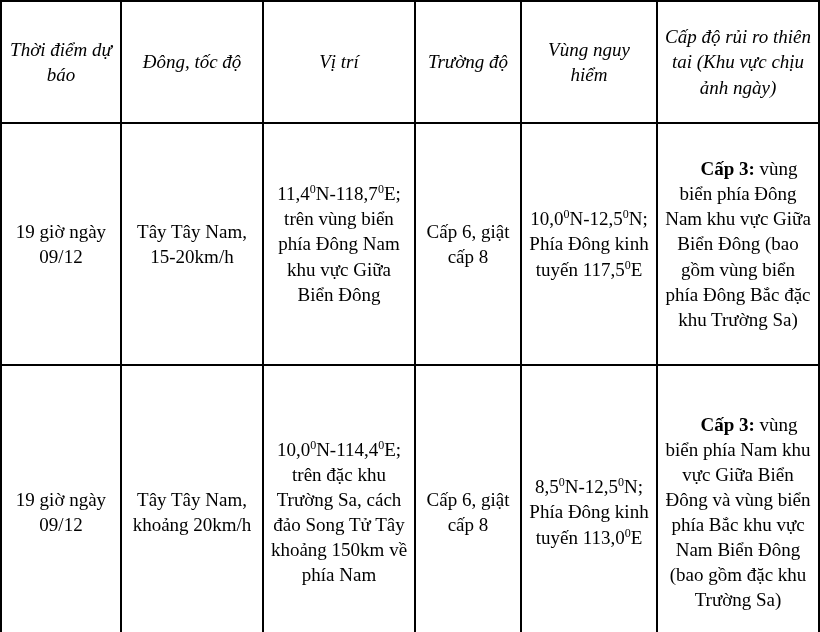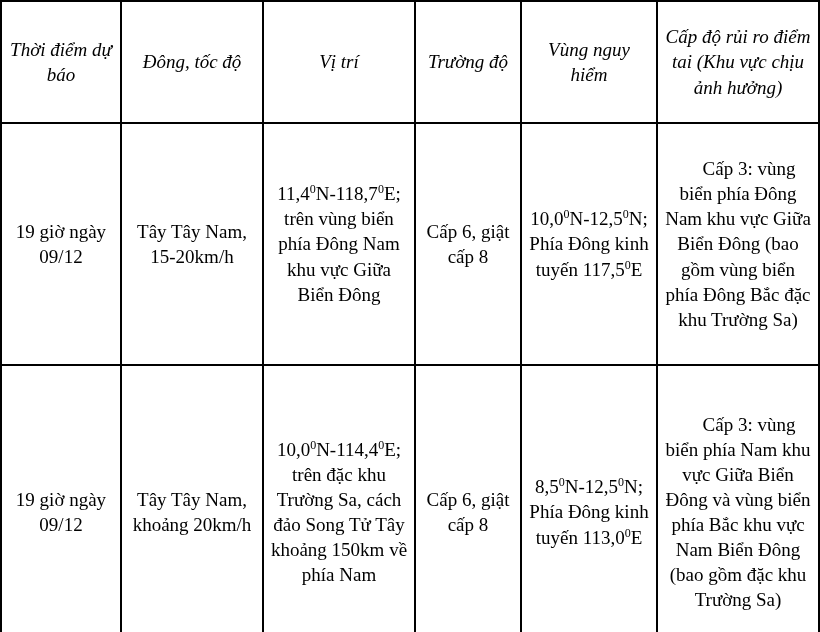--- a/index.html
+++ b/index.html
@@ -51,21 +51,21 @@
   tbody td {
     font-style: normal;
   }
   tr.row-1 td { height: 232px; }
   tr.row-2 td { height: 284px; }
 
   .risk-cell {
     text-align: center;
   }
   .risk-cell b {
-    font-weight: normal;
+    font-weight: bold;
     margin-left: 22px;
   }
   sup.deg {
     font-size: 12px;
     vertical-align: super;
     line-height: 0;
   }
 </style>
 </head>
 <body>
@@ -80,21 +80,21 @@
         <col class="c4">
         <col class="c5">
     </colgroup>
     <thead>
       <tr>
         <td>Thời điểm dự báo</td>
         <td>Đông, tốc độ</td>
         <td>Vị trí</td>
         <td>Trường độ</td>
         <td>Vùng nguy hiểm</td>
-        <td>Cấp độ rủi ro điểm tai (Khu vực chịu ảnh hưởng)</td>
+        <td>Cấp độ rủi ro thiên tai (Khu vực chịu ảnh ngày)</td>
       </tr>
     </thead>
     <tbody>
       <tr class="row-1">
         <td>19 giờ ngày 09/12</td>
         <td>Tây Tây Nam, 15-20km/h</td>
         <td>11,4<sup class="deg">0</sup>N-118,7<sup class="deg">0</sup>E; trên vùng biển phía Đông Nam khu vực Giữa Biển Đông</td>
         <td>Cấp 6, giật cấp 8</td>
         <td>10,0<sup class="deg">0</sup>N-12,5<sup class="deg">0</sup>N; Phía Đông kinh tuyến 117,5<sup class="deg">0</sup>E</td>
         <td class="risk-cell"><b>Cấp 3:</b><span> vùng biển phía Đông Nam khu vực Giữa Biển Đông (bao gồm vùng biển phía Đông Bắc đặc khu Trường Sa)</span></td>

